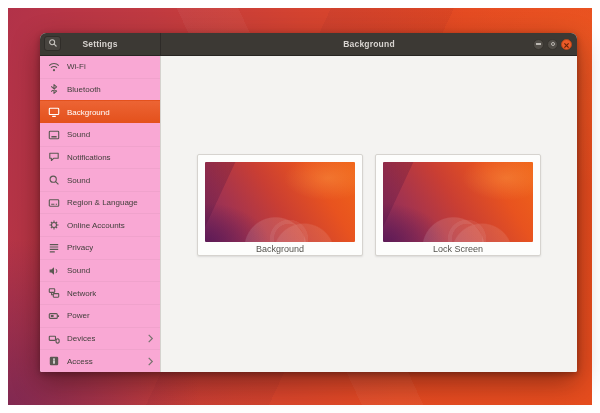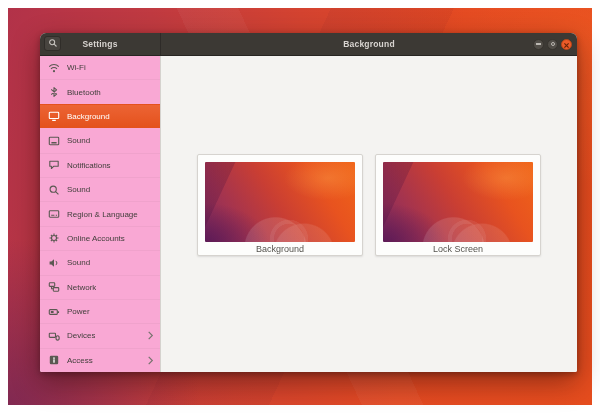--- a/index.html
+++ b/index.html
@@ -176,20 +176,28 @@
           <div class="nav-item">
             <span class="nav-icon">
               <svg width="12" height="12" viewBox="0 0 12 12" stroke="currentColor" fill="none" stroke-width="1.1">
                 <circle cx="6" cy="6" r="2.5"></circle>
                 <path d="M6 1.5 v1.7 M6 8.8 v1.7 M1.5 6 h1.7 M8.8 6 h1.7 M2.9 2.9 l1.2 1.2 M7.9 7.9 l1.2 1.2 M9.1 2.9 L7.9 4.1 M4.1 7.9 L2.9 9.1"></path>
               </svg>
               </span>
             <span class="nav-label">Online Accounts</span>
           </div>
 
+          <div class="nav-item">
+            <span class="nav-icon">
+              <svg width="12" height="12" viewBox="0 0 12 12" stroke="currentColor" fill="none" stroke-width="1.2">
+                <path d="M1.8 2.6 h8.4 M1.8 5 h8.4 M1.8 7.4 h8.4 M1.8 9.8 h5"></path>
+              </svg>
+              </span>
+            <span class="nav-label">Privacy</span>
+          </div>
 
 
           <div class="nav-item">
             <span class="nav-icon">
               <svg width="12" height="12" viewBox="0 0 12 12" stroke="currentColor" fill="none" stroke-width="1">
                 <path d="M1.6 4.4 h1.8 l2.6 -2.2 v7.6 l-2.6 -2.2 h-1.8 z" fill="currentColor" stroke="none"></path>
                 <path d="M7.7 3.9 c1.6 1.3 1.6 2.9 0 4.2"></path>
               </svg>
               </span>
             <span class="nav-label">Sound</span>

